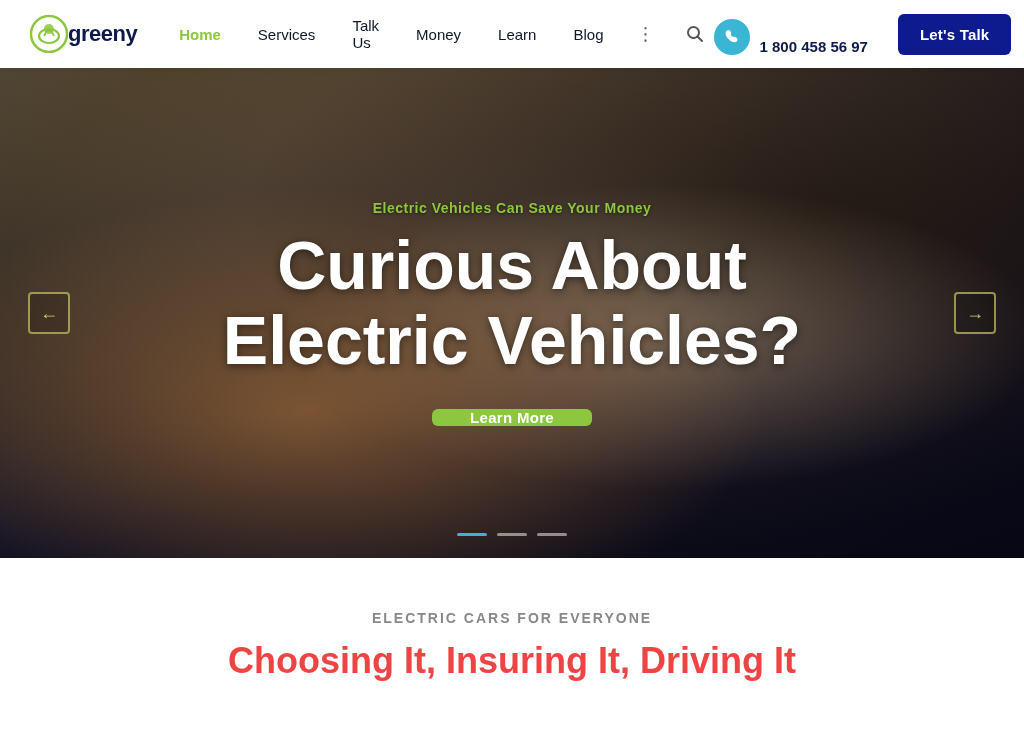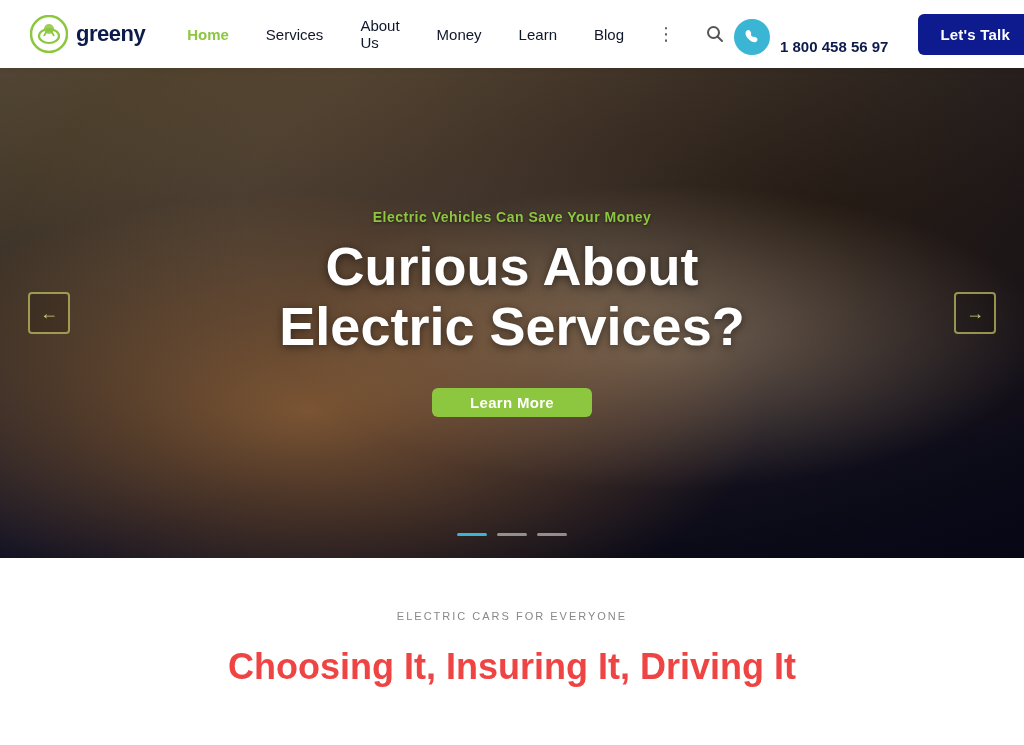--- a/index.html
+++ b/index.html
@@ -12,21 +12,21 @@
       padding: 0 30px;
       height: 68px;
       background: #fff;
       box-shadow: 0 1px 6px rgba(0,0,0,0.08);
       position: relative;
       z-index: 10;
     }
     .logo {
       display: flex;
       align-items: center;
-      gap: 8px;
+      gap: 0;
       text-decoration: none;
       margin-right: 30px;
     }
     .logo-icon {
       width: 38px;
       height: 38px;
     }
     .logo-text {
       font-size: 22px;
       font-weight: 800;
@@ -146,33 +146,33 @@
     .hero-subtitle {
       color: #8dc63f;
       font-size: 14px;
       font-weight: 600;
       letter-spacing: 0.5px;
       margin-bottom: 12px;
       text-shadow: 0 1px 3px rgba(0,0,0,0.5);
     }
     .hero-title {
       color: #fff;
-      font-size: 54px;
+      font-size: 68px;
       font-weight: 900;
       line-height: 1.1;
       text-shadow: 0 2px 8px rgba(0,0,0,0.5);
       margin-bottom: 32px;
       max-width: 680px;
     }
     .hero-btn {
       background: #8dc63f;
       color: #fff;
       border: none;
       border-radius: 6px;
-      padding: 6px 38px;
+      padding: 0 38px;
       font-size: 15px;
       font-weight: 700;
       cursor: pointer;
       letter-spacing: 0.3px;
     }
     .hero-arrow {
       position: absolute;
       top: 50%;
       transform: translateY(-50%);
       width: 42px;
@@ -208,26 +208,26 @@
       background: #3ab5d4;
       width: 30px;
     }
 
     
     .section {
       padding: 52px 80px 30px;
       text-align: center;
     }
     .section-tag {
-      font-size: 11px;
-      font-weight: 400;
+      font-size: 14px;
+      font-weight: 700;
       letter-spacing: 2px;
       color: #888;
       text-transform: uppercase;
-      margin-bottom: 24px;
+      margin-bottom: 14px;
     }
     .section-title {
       font-size: 36px;
       font-weight: 900;
       color: #ef4444;
       margin-bottom: 36px;
     }
 
     
     .cards-row {
@@ -286,21 +286,21 @@
       <ellipse cx="19" cy="21" rx="10" ry="7" stroke="#8dc63f" stroke-width="2.2" fill="none"></ellipse>
       <circle cx="19" cy="14" r="5" fill="#8dc63f" opacity="0.85"></circle>
       <path d="M14 21 Q19 10 24 21" stroke="#8dc63f" stroke-width="1.8" fill="none"></path>
     </svg>
     <span class="logo-text">greeny</span>
   </a>
 
   <div class="nav-links">
     <a class="nav-link active">Home</a>
     <a class="nav-link">Services</a>
-    <a class="nav-link">About Us</a>
+    <a class="nav-link">Talk Us</a>
     <a class="nav-link">Money</a>
     <a class="nav-link">Learn</a>
     <a class="nav-link">Blog</a>
     <span class="nav-dots">⋮</span>
     <span class="nav-search">
       <svg width="18" height="18" viewBox="0 0 18 18" fill="none">
         <circle cx="7.5" cy="7.5" r="5.5" stroke="#555" stroke-width="2"></circle>
         <line x1="11.5" y1="11.5" x2="16" y2="16" stroke="#555" stroke-width="2" stroke-linecap="round"></line>
       </svg>
     </span>
@@ -319,21 +319,21 @@
 
 <section class="hero">
   <div class="hero-bg">
     <div class="hero-photo-overlay"></div>
   </div>
 
   <div class="hero-content">
     <p class="hero-subtitle">Electric Vehicles Can Save Your Money</p>
     <h1 class="hero-title">
       <span>Curious About</span><br>
-      <span>Electric Services?</span>
+      <span>Electric Vehicles?</span>
     </h1>
     <button class="hero-btn">Learn More</button>
   </div>
 
   <div class="hero-arrow hero-arrow-left">
     <span>←</span>
   </div>
   <div class="hero-arrow hero-arrow-right">
     <span>→</span>
   </div>

